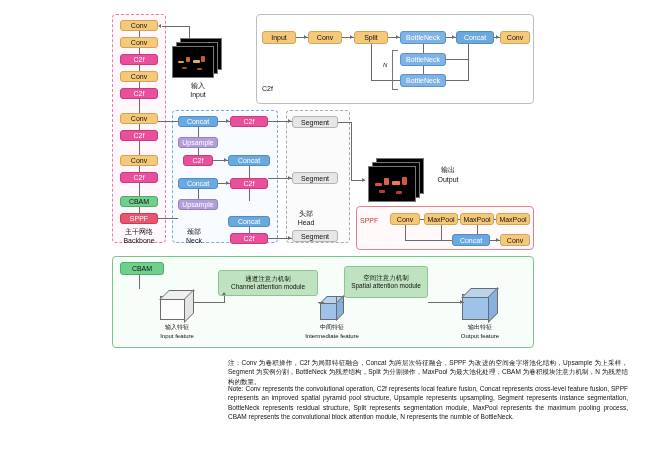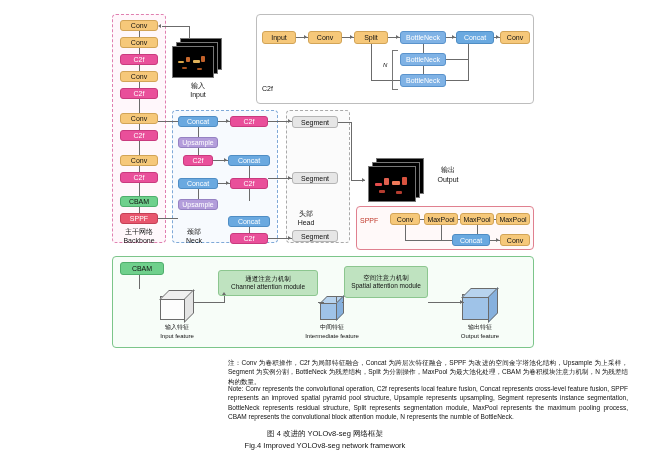--- a/index.html
+++ b/index.html
@@ -384,16 +384,14 @@
   <div class="ln ln-h" style="left:342px; top:302px; width:2px;"></div>
   <div class="ln ln-h" style="left:428px; top:302px; width:36px;"></div>
   <div class="arrow-r" style="left:460px; top:299.5px;"></div>
   <div class="ln ln-v" style="left:268px; top:296px; height:0px;"></div>
 
   <div class="ln ln-v" style="left:139px; top:275px; height:14px;"></div>
 
   <div class="notes" style="left:228px; top:358px; width:400px;">注：Conv 为卷积操作，C2f 为局部特征融合，Concat 为跨层次特征融合，SPPF 为改进的空间金字塔池化结构，Upsample 为上采样，Segment 为实例分割，BottleNeck 为残差结构，Split 为分割操作，MaxPool 为最大池化处理，CBAM 为卷积模块注意力机制，N 为残差结构的数量。</div>
   <div class="notes" style="left:228px; top:384px; width:400px;">Note: Conv represents the convolutional operation, C2f represents local feature fusion, Concat represents cross-level feature fusion, SPPF represents an improved spatial pyramid pool structure, Upsample represents upsampling, Segment represents instance segmentation, BottleNeck represents residual structure, Split represents segmentation module, MaxPool represents the maximum pooling process, CBAM represents the convolutional block attention module, N represents the numble of BottleNeck.</div>
 
-  <div class="figcap" style="left:0; top:428px;">图 4  改进的 YOLOv8-seg 网络框架</div>
-  <div class="figcap" style="left:0; top:440px;">Fig.4  Improved YOLOv8-seg network framework</div>
 
 </div>
 
 </body></html>

